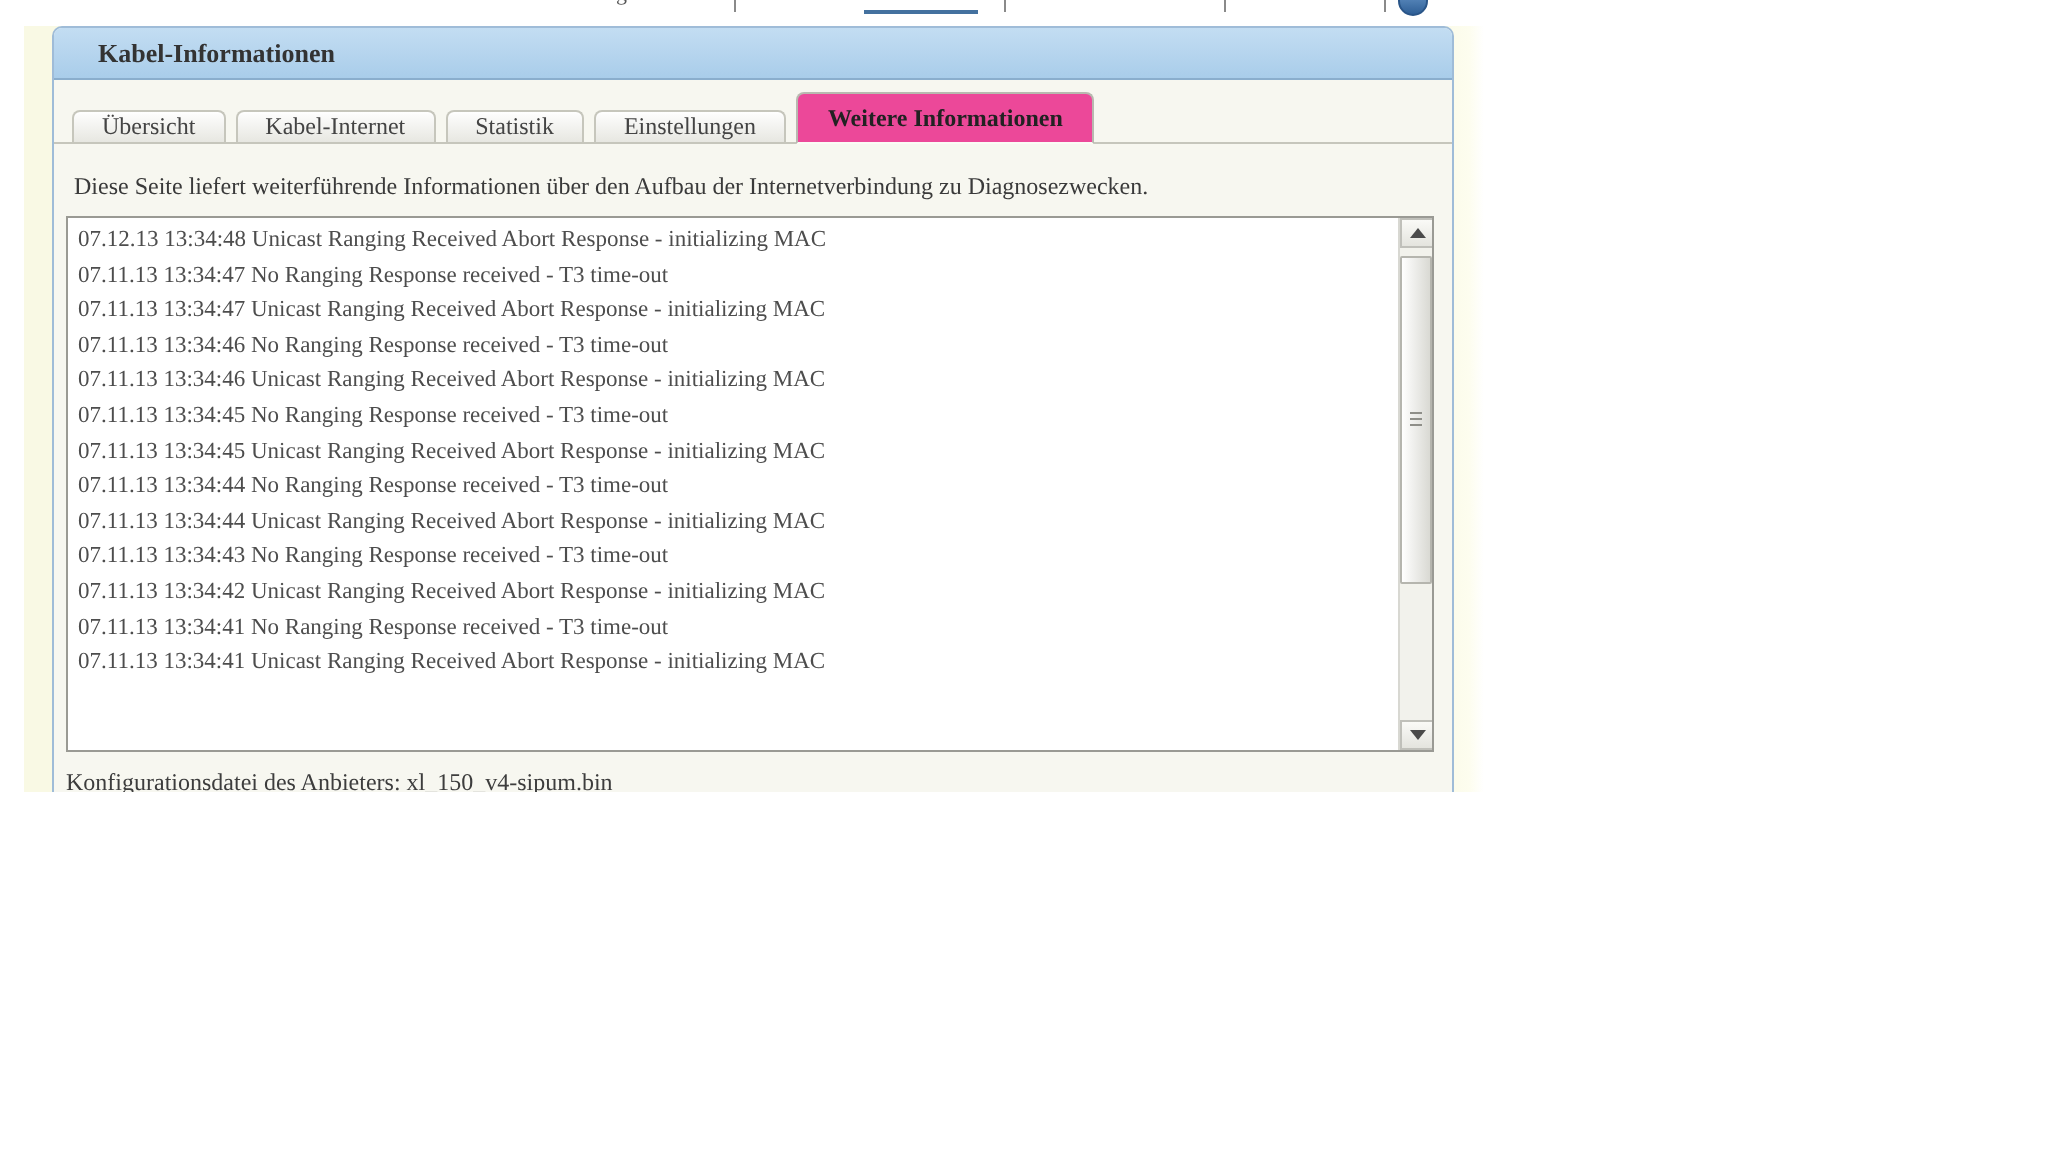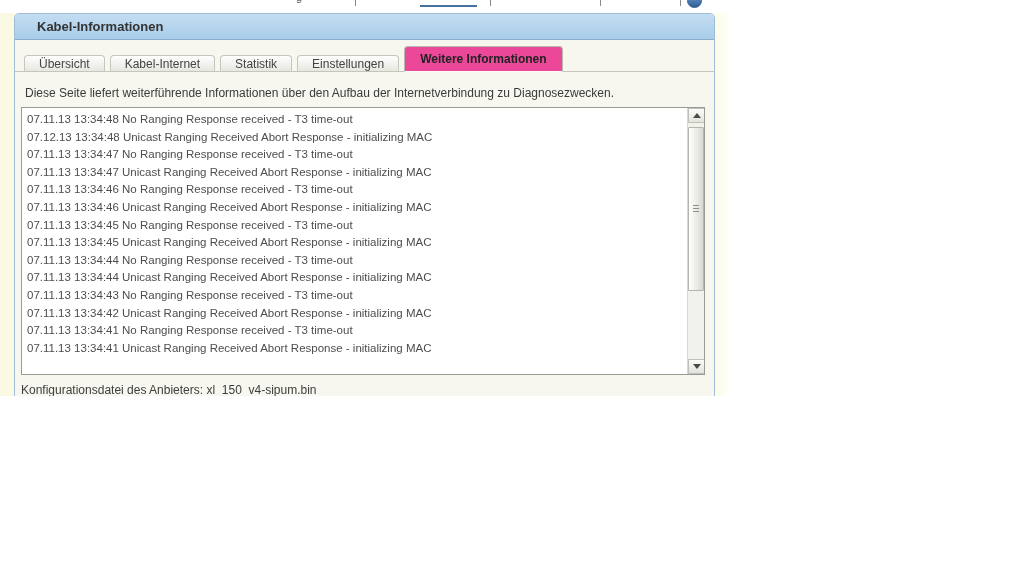--- a/index.html
+++ b/index.html
@@ -2,23 +2,24 @@
 <html><head>
 <meta charset="utf-8">
 <style>
   * { margin:0; padding:0; box-sizing:border-box; }
   html,body { width:1024px; height:576px; background:#ffffff; font-family:"Liberation Sans", sans-serif; overflow:hidden; }
 
   .viewport { position:relative; width:1024px; height:576px; background:#ffffff; }
 
   
   .page {
-    position:absolute; left:0; top:0; width:730px; height:396px;
+    position:absolute; left:12px; top:0; width:730px; height:396px;
     background:linear-gradient(90deg, #f9f9e4 0%, #f9f9e4 96%, #fdfdef 99%, #ffffff 100%);
     overflow:hidden;
+    font-family:Liberation Serif, serif;
   }
 
   
   .topnav { position:absolute; left:0; top:0; width:730px; height:13px; background:#ffffff; overflow:hidden; }
   .frag-g { position:absolute; left:296px; top:-9px; font-size:11px; color:#555; }
   .nav-sep { position:absolute; top:0; width:1px; height:6px; background:#8a8a8a; }
   .nav-sep.s1 { left:355px; } .nav-sep.s2 { left:490px; } .nav-sep.s3 { left:600px; } .nav-sep.s4 { left:680px; }
   .nav-underline { position:absolute; left:420px; top:5px; width:57px; height:2px; background:#44719f; }
   .help-circle {
     position:absolute; left:687px; top:-7px; width:15px; height:15px; border-radius:50%;
@@ -130,21 +131,20 @@
           <div class="tab active">
             <span>Weitere Informationen</span>
           </div>
         </div>
 
       <div class="description">Diese Seite liefert weiterführende Informationen über den Aufbau der Internetverbindung zu Diagnosezwecken.</div>
 
       <div class="logbox">
         <div class="log-lines">
 
-            <div class="log-line">07.11.13 13:34:48 No Ranging Response received - T3 time-out</div>
 
             <div class="log-line">07.12.13 13:34:48 Unicast Ranging Received Abort Response - initializing MAC</div>
 
             <div class="log-line">07.11.13 13:34:47 No Ranging Response received - T3 time-out</div>
 
             <div class="log-line">07.11.13 13:34:47 Unicast Ranging Received Abort Response - initializing MAC</div>
 
             <div class="log-line">07.11.13 13:34:46 No Ranging Response received - T3 time-out</div>
 
             <div class="log-line">07.11.13 13:34:46 Unicast Ranging Received Abort Response - initializing MAC</div>

